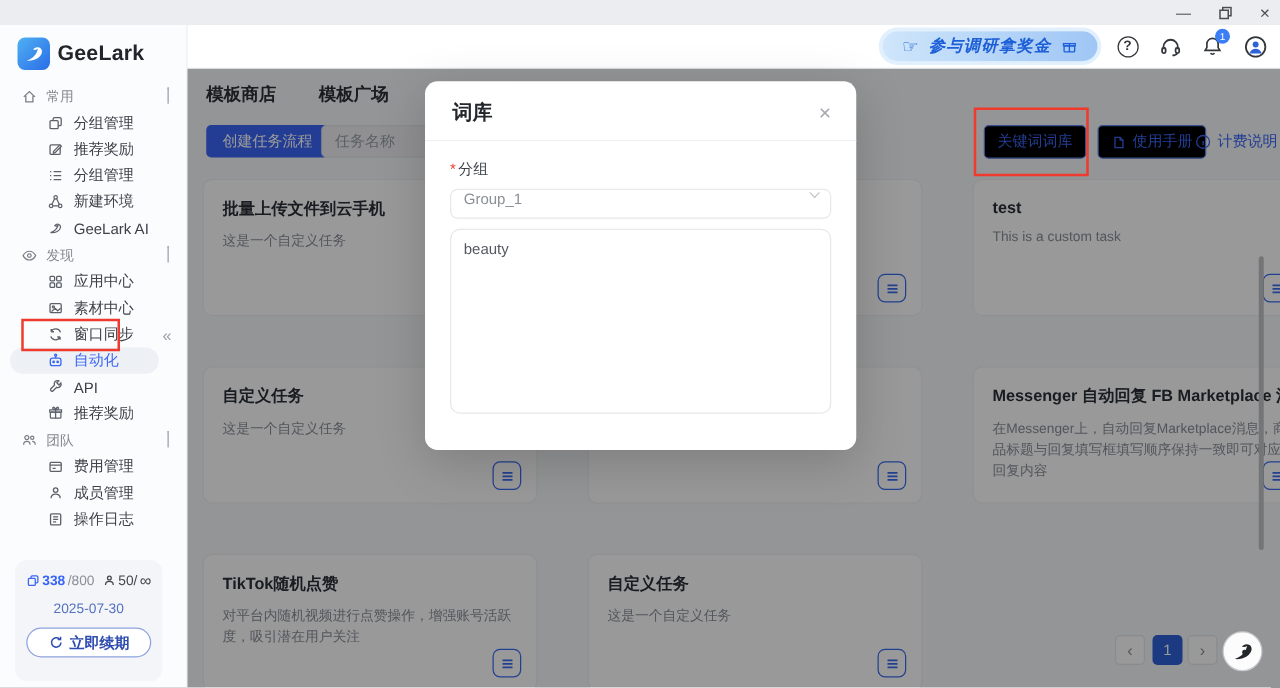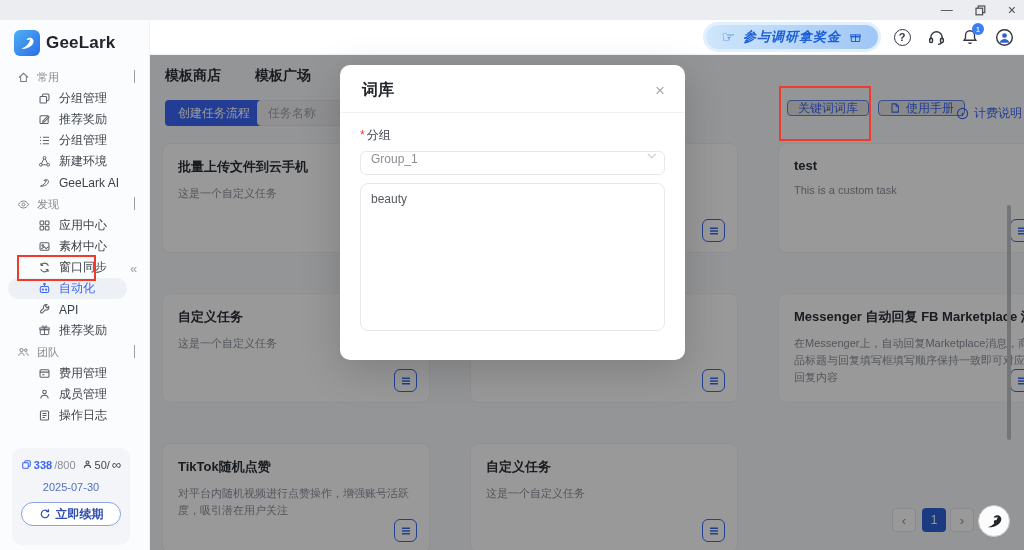--- a/index.html
+++ b/index.html
@@ -47,21 +47,21 @@
   .badge { position:absolute; top:-4px; right:-4px; min-width:12px; height:12px; border-radius:7px; background:#3a7df5; color:#fff; font-size:8px; display:flex; align-items:center; justify-content:center; padding:0 2px; }
 
   
   .content { position:absolute; left:150px; top:55px; width:874px; height:495px; background:#f7f8fa; }
   .tabs { position:absolute; left:15px; top:12px; display:flex; gap:34px; }
   .tab { font-size:14px; font-weight:bold; color:#2b2f36; padding-bottom:8px; cursor:pointer; white-space:nowrap; }
   .tab.active { color:#3a66f5; border-bottom:3px solid #3a66f5; }
   .create-btn { position:absolute; left:15px; top:45px; height:26px; padding:0 13px; background:#3a66f5; color:#fff; font-size:12px; border:none; border-radius:4px; cursor:pointer; }
   .search-input { position:absolute; left:107px; top:45px; width:150px; height:26px; background:#f0f1f4; border:1px solid #e4e6ea; border-radius:4px; font-size:12px; padding:0 10px; color:#3d4249; outline:none; }
   .search-input::placeholder { color:#9aa0a8; }
-  .action-btn { position:absolute; top:45px; height:16px; display:flex; align-items:center; gap:5px; background:#e5e5e5; border:1px solid #5f83ea; color:#3a66f5; border-radius:4px; font-size:12px; padding:0 10px; cursor:pointer; white-space:nowrap; }
+  .action-btn { position:absolute; top:45px; height:27px; display:flex; align-items:center; gap:5px; background:#000000; border:1px solid #5f83ea; color:#3a66f5; border-radius:4px; font-size:12px; padding:0 10px; cursor:pointer; white-space:nowrap; }
   .btn-keyword { left:637px; }
   .btn-manual { left:728px; }
   .billing-link { position:absolute; left:806px; top:45px; height:27px; display:flex; align-items:center; gap:5px; color:#3a66f5; font-size:12px; cursor:pointer; white-space:nowrap; }
 
   .cards-grid { position:absolute; left:12px; top:88px; display:grid; grid-template-columns:repeat(3,268px); grid-auto-rows:110px; column-gap:17px; row-gap:8px;gap:40px; }
   .card { background:#fff; border:1px solid #f0f1f4; border-radius:8px; position:relative; padding:14px 15px; cursor:pointer; }
   .card-title { font-size:13px; font-weight:bold; color:#2b2f36; white-space:nowrap; overflow:hidden; }
   .card-desc { margin-top:9px; font-size:11px; color:#8a8f99; line-height:1.55; }
   .card-menu-btn { position:absolute; right:12px; bottom:10px; width:23px; height:23px; border:1.5px solid #3a6cf0; border-radius:6px; background:#fff; display:flex; align-items:center; justify-content:center; cursor:pointer; }
 

